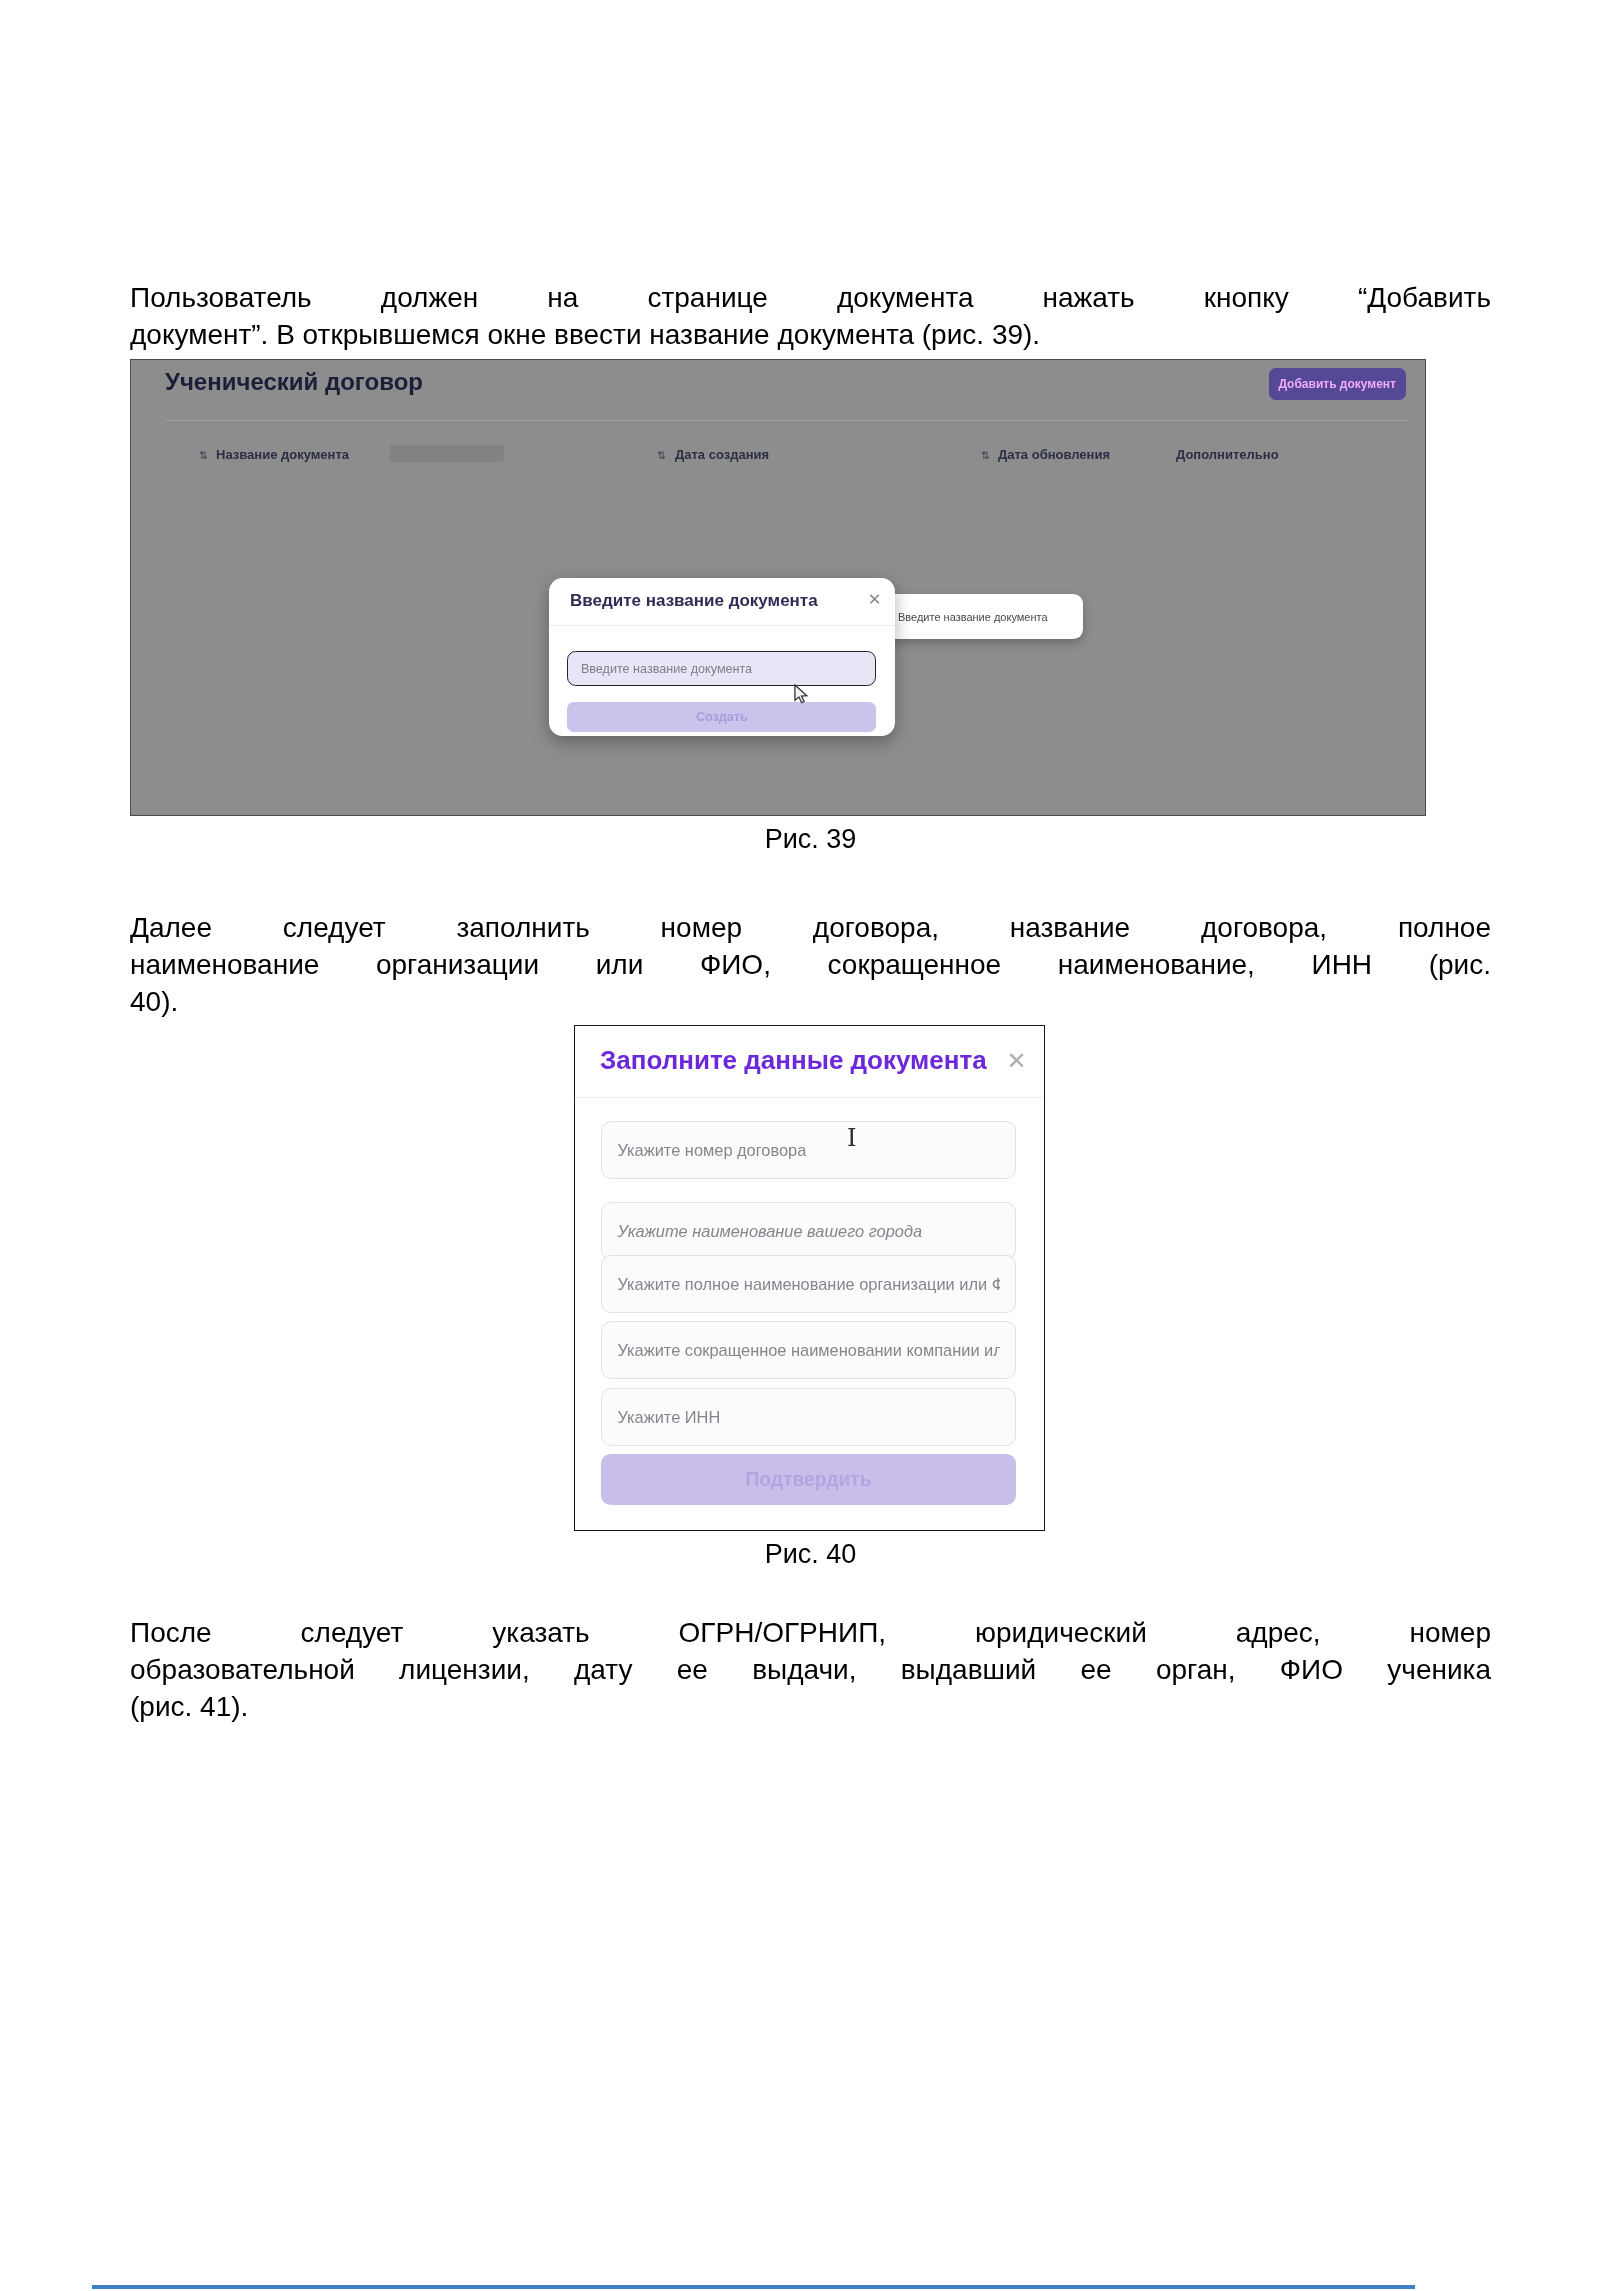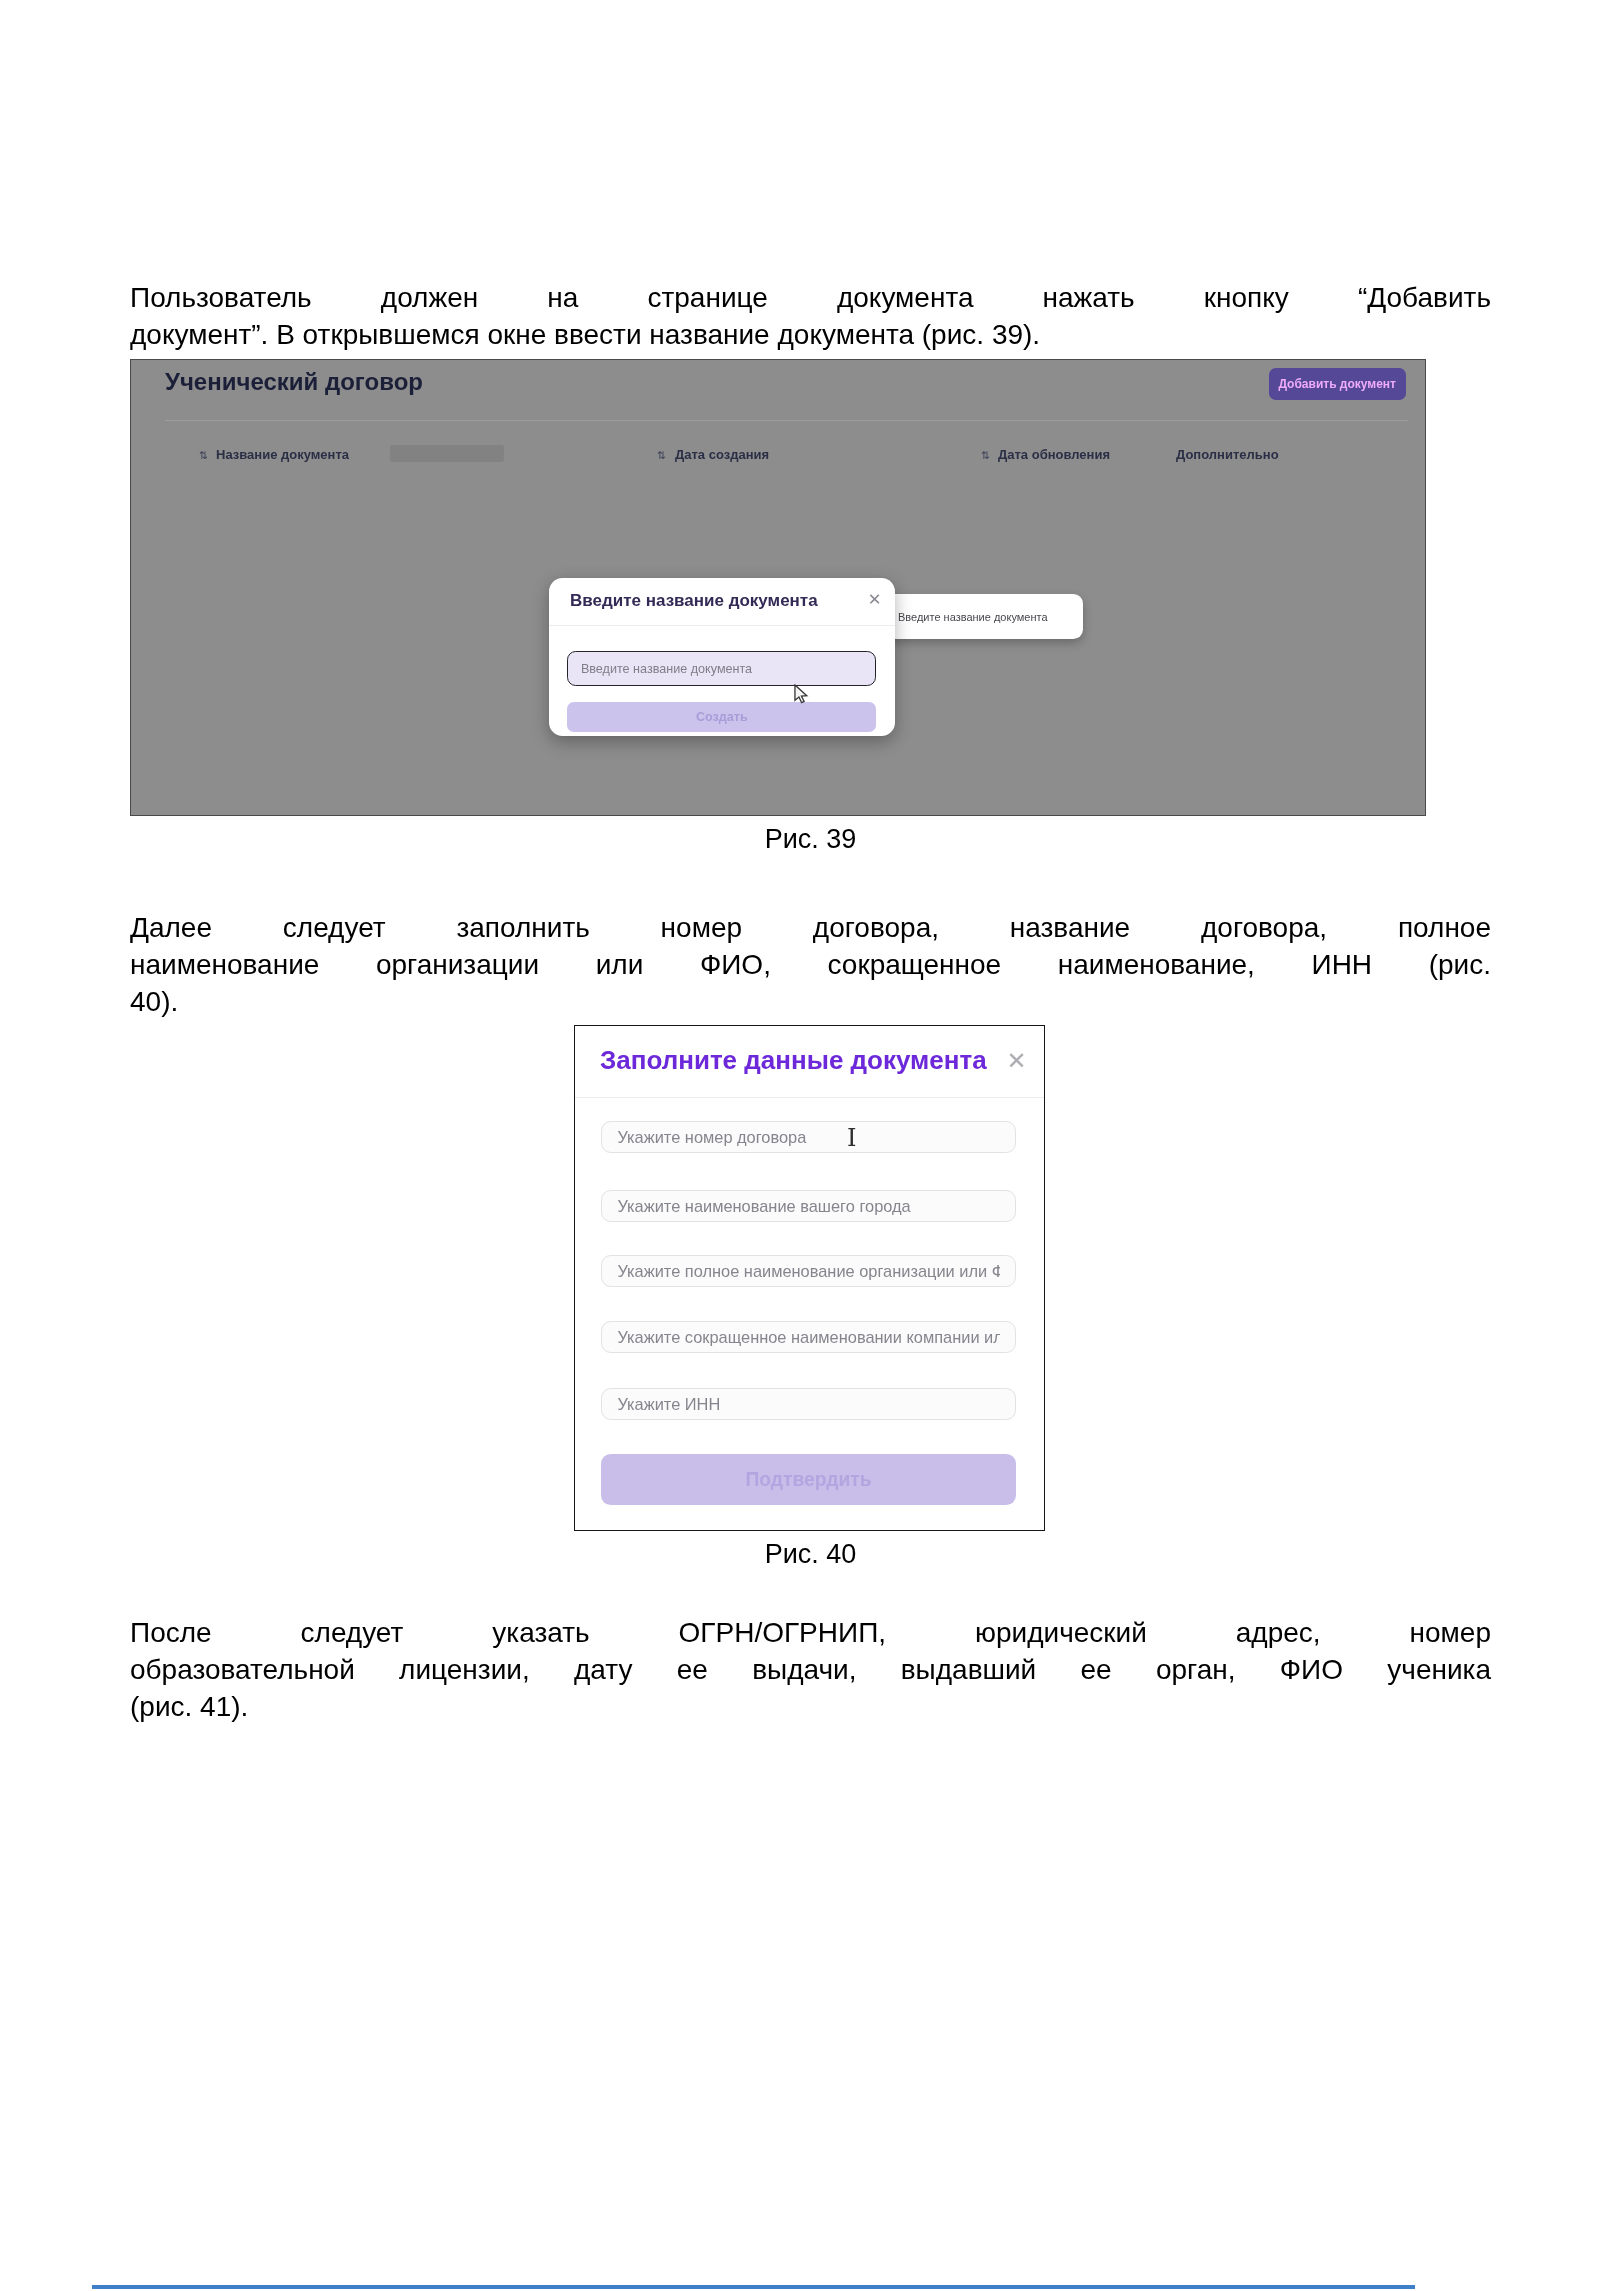--- a/index.html
+++ b/index.html
@@ -47,25 +47,25 @@
   .f39-tooltip{position:absolute;left:703px;top:234px;width:249px;height:45px;background:#fff;
                border-radius:9.7px;box-shadow:0 3.9px 9.7px rgba(0,0,0,.25);z-index:1;display:flex;
                align-items:center;padding-left:64px;box-sizing:border-box;font-size:11px;color:#47474f;}
 
   
   .fig40{position:absolute;left:574px;top:1025px;width:471px;height:506px;background:#fff;
          border:1.9px solid #161616;box-sizing:border-box;}
   .f40-title{position:absolute;left:25px;top:19.3px;font-size:26px;font-weight:800;color:#6d28d9;}
   .f40-close{position:absolute;right:17.4px;top:21px;font-size:24px;color:#aeaeb4;cursor:pointer;}
   .f40-div{position:absolute;left:0;right:0;top:71px;height:1px;background:#ececec;}
-  .f40-input{position:absolute;left:26px;width:415px;height:32px;box-sizing:border-box;
+  .f40-input{position:absolute;left:26px;width:415px;height:58px;box-sizing:border-box;
              border:1px solid #e2e2e6;border-radius:9.7px;background:#fbfbfc;font-size:16.4px;
              padding:0 15.4px;color:#333;font-family:inherit;outline:none;}
   .f40-input::placeholder{color:#85858d;opacity:1;}
-  .in1{top:95px;} .in2{top:164px;} .in3{top:229px;} .in4{top:295px;} .in5{top:362px;}
+  .in1{top:95px;} .in2{top:176px;font-style:italic;} .in3{top:229px;} .in4{top:295px;} .in5{top:362px;}
   .f40-ibeam{position:absolute;left:272px;top:98px;font-size:24px;color:#2e2e2e;
              font-family:"DejaVu Serif",serif;z-index:2;}
   .f40-btn{position:absolute;left:26px;top:428px;width:415px;height:51px;background:#c8bee9;
            border:none;border-radius:9.7px;color:#b2a6e0;font-size:19.3px;font-weight:700;
            font-family:inherit;cursor:pointer;}
 </style>
 </head>
 <body>
 
 <div class="page">

